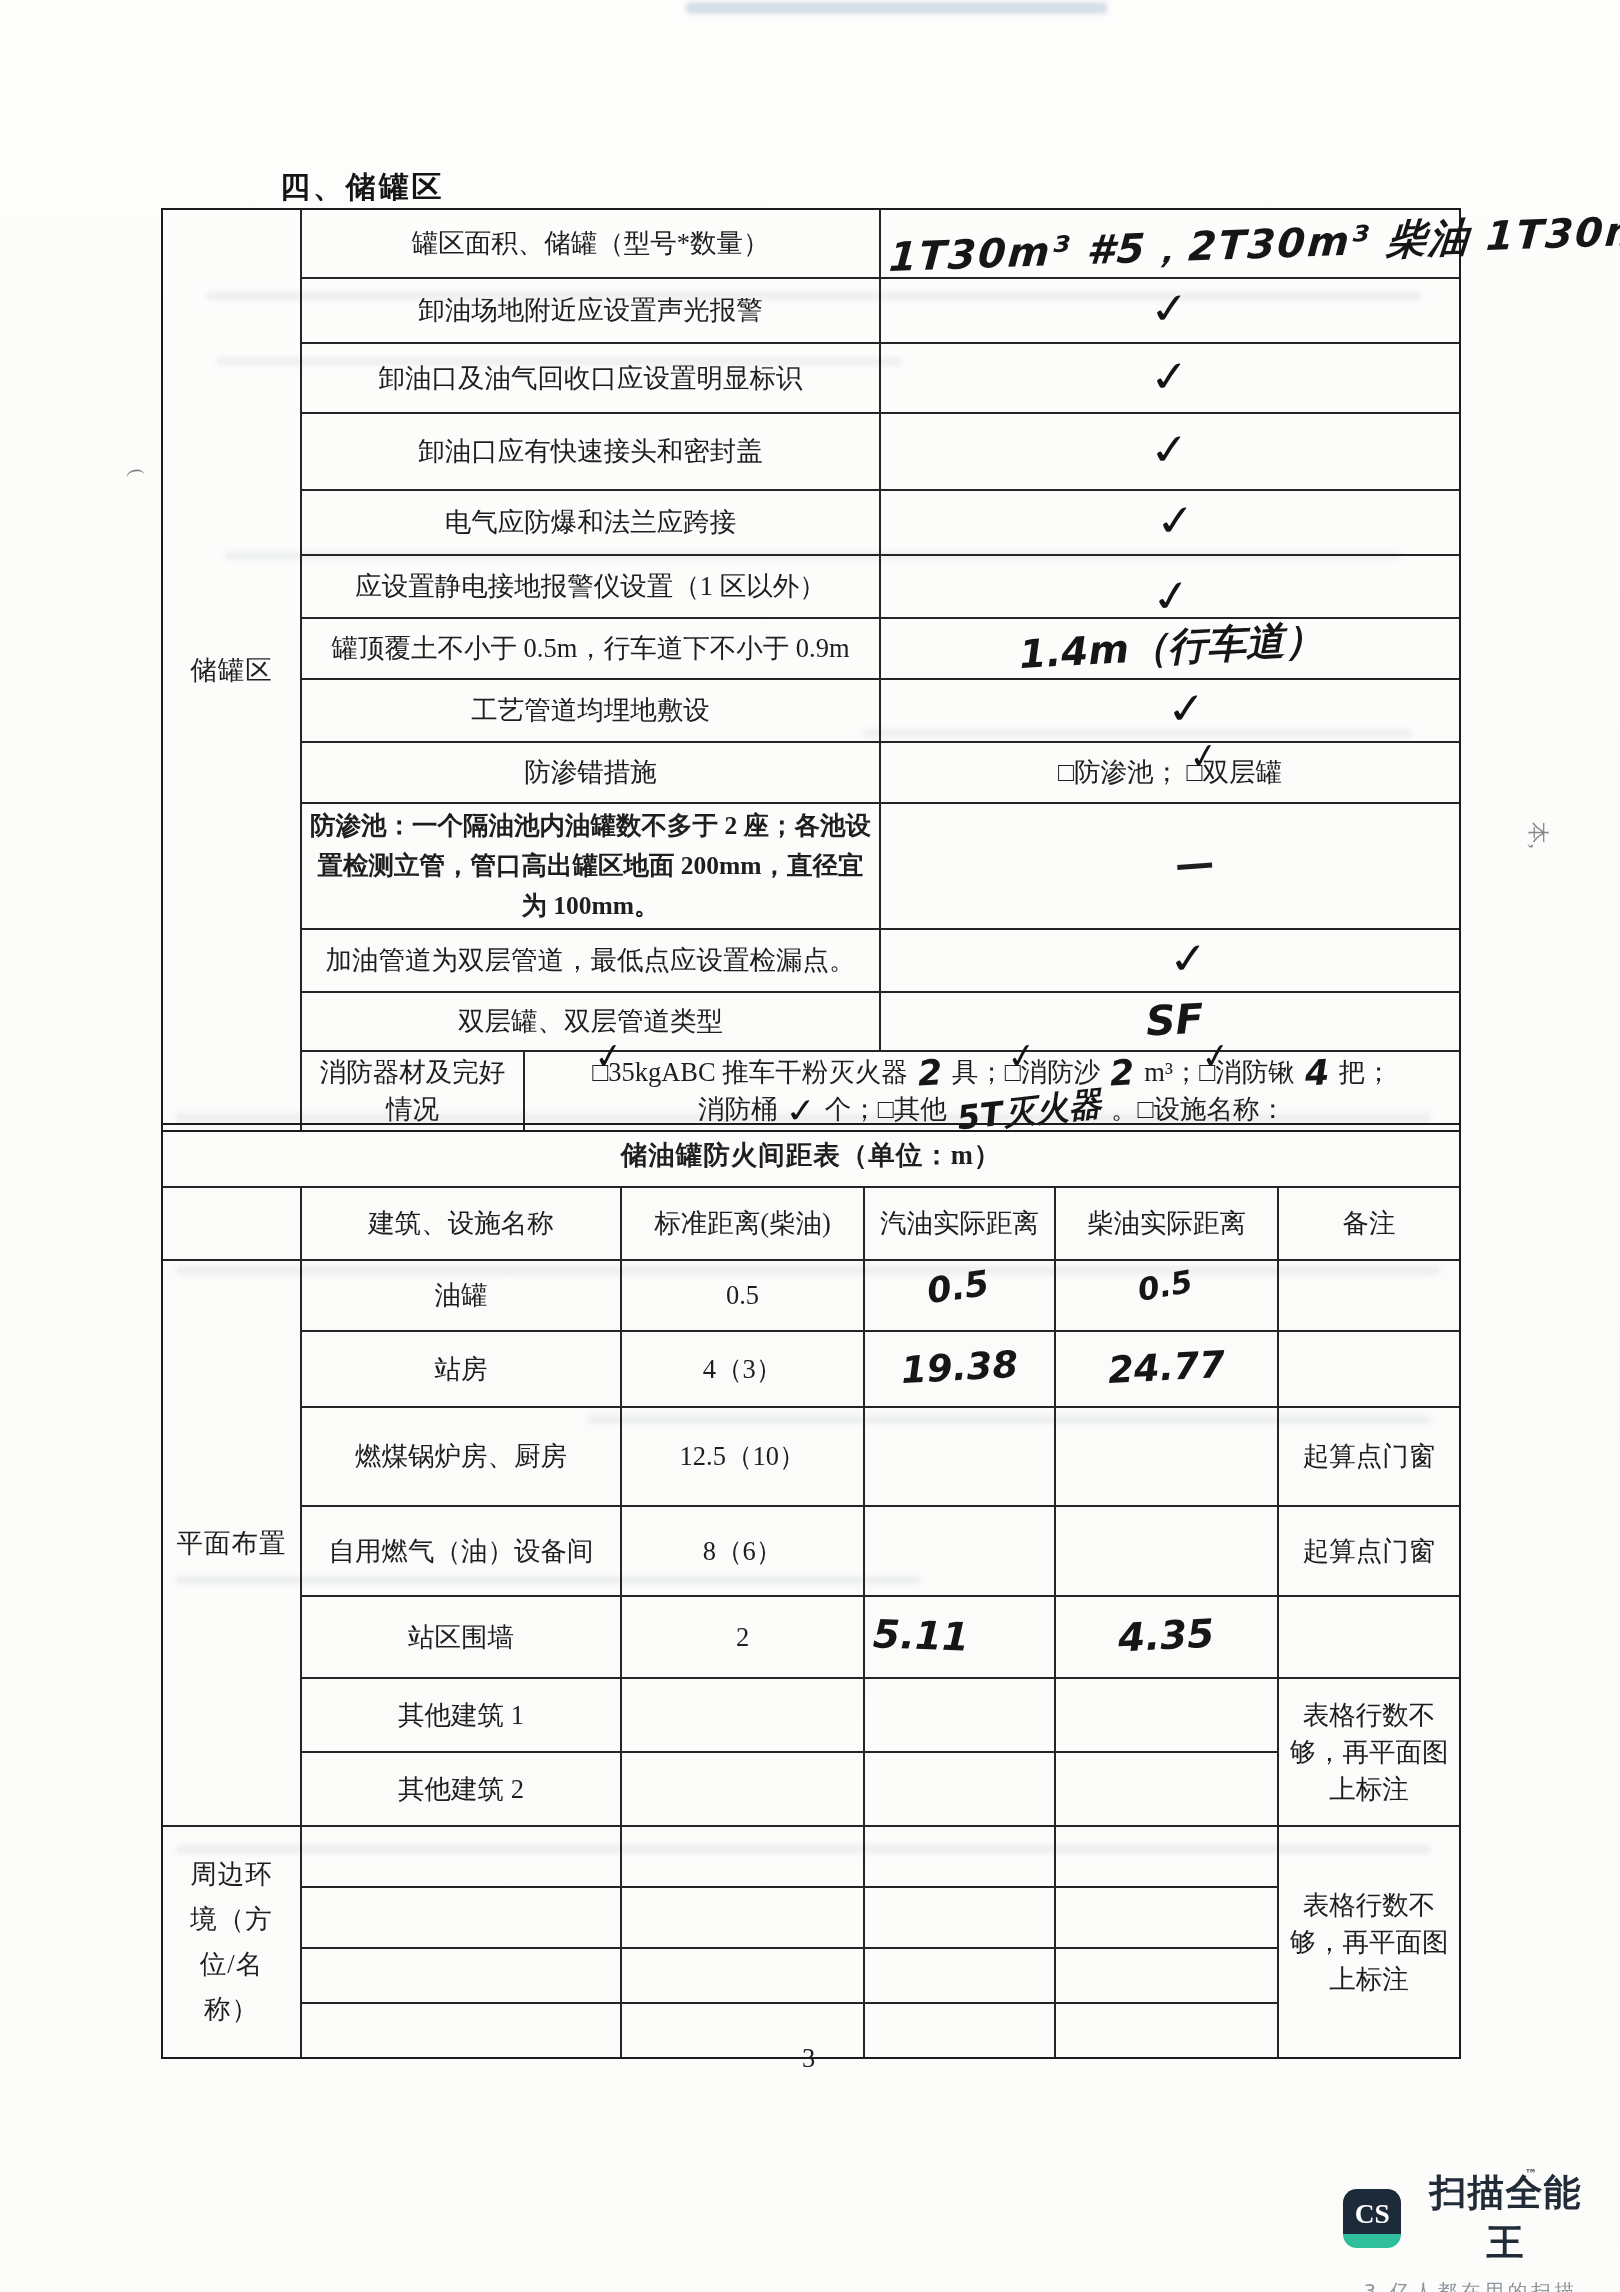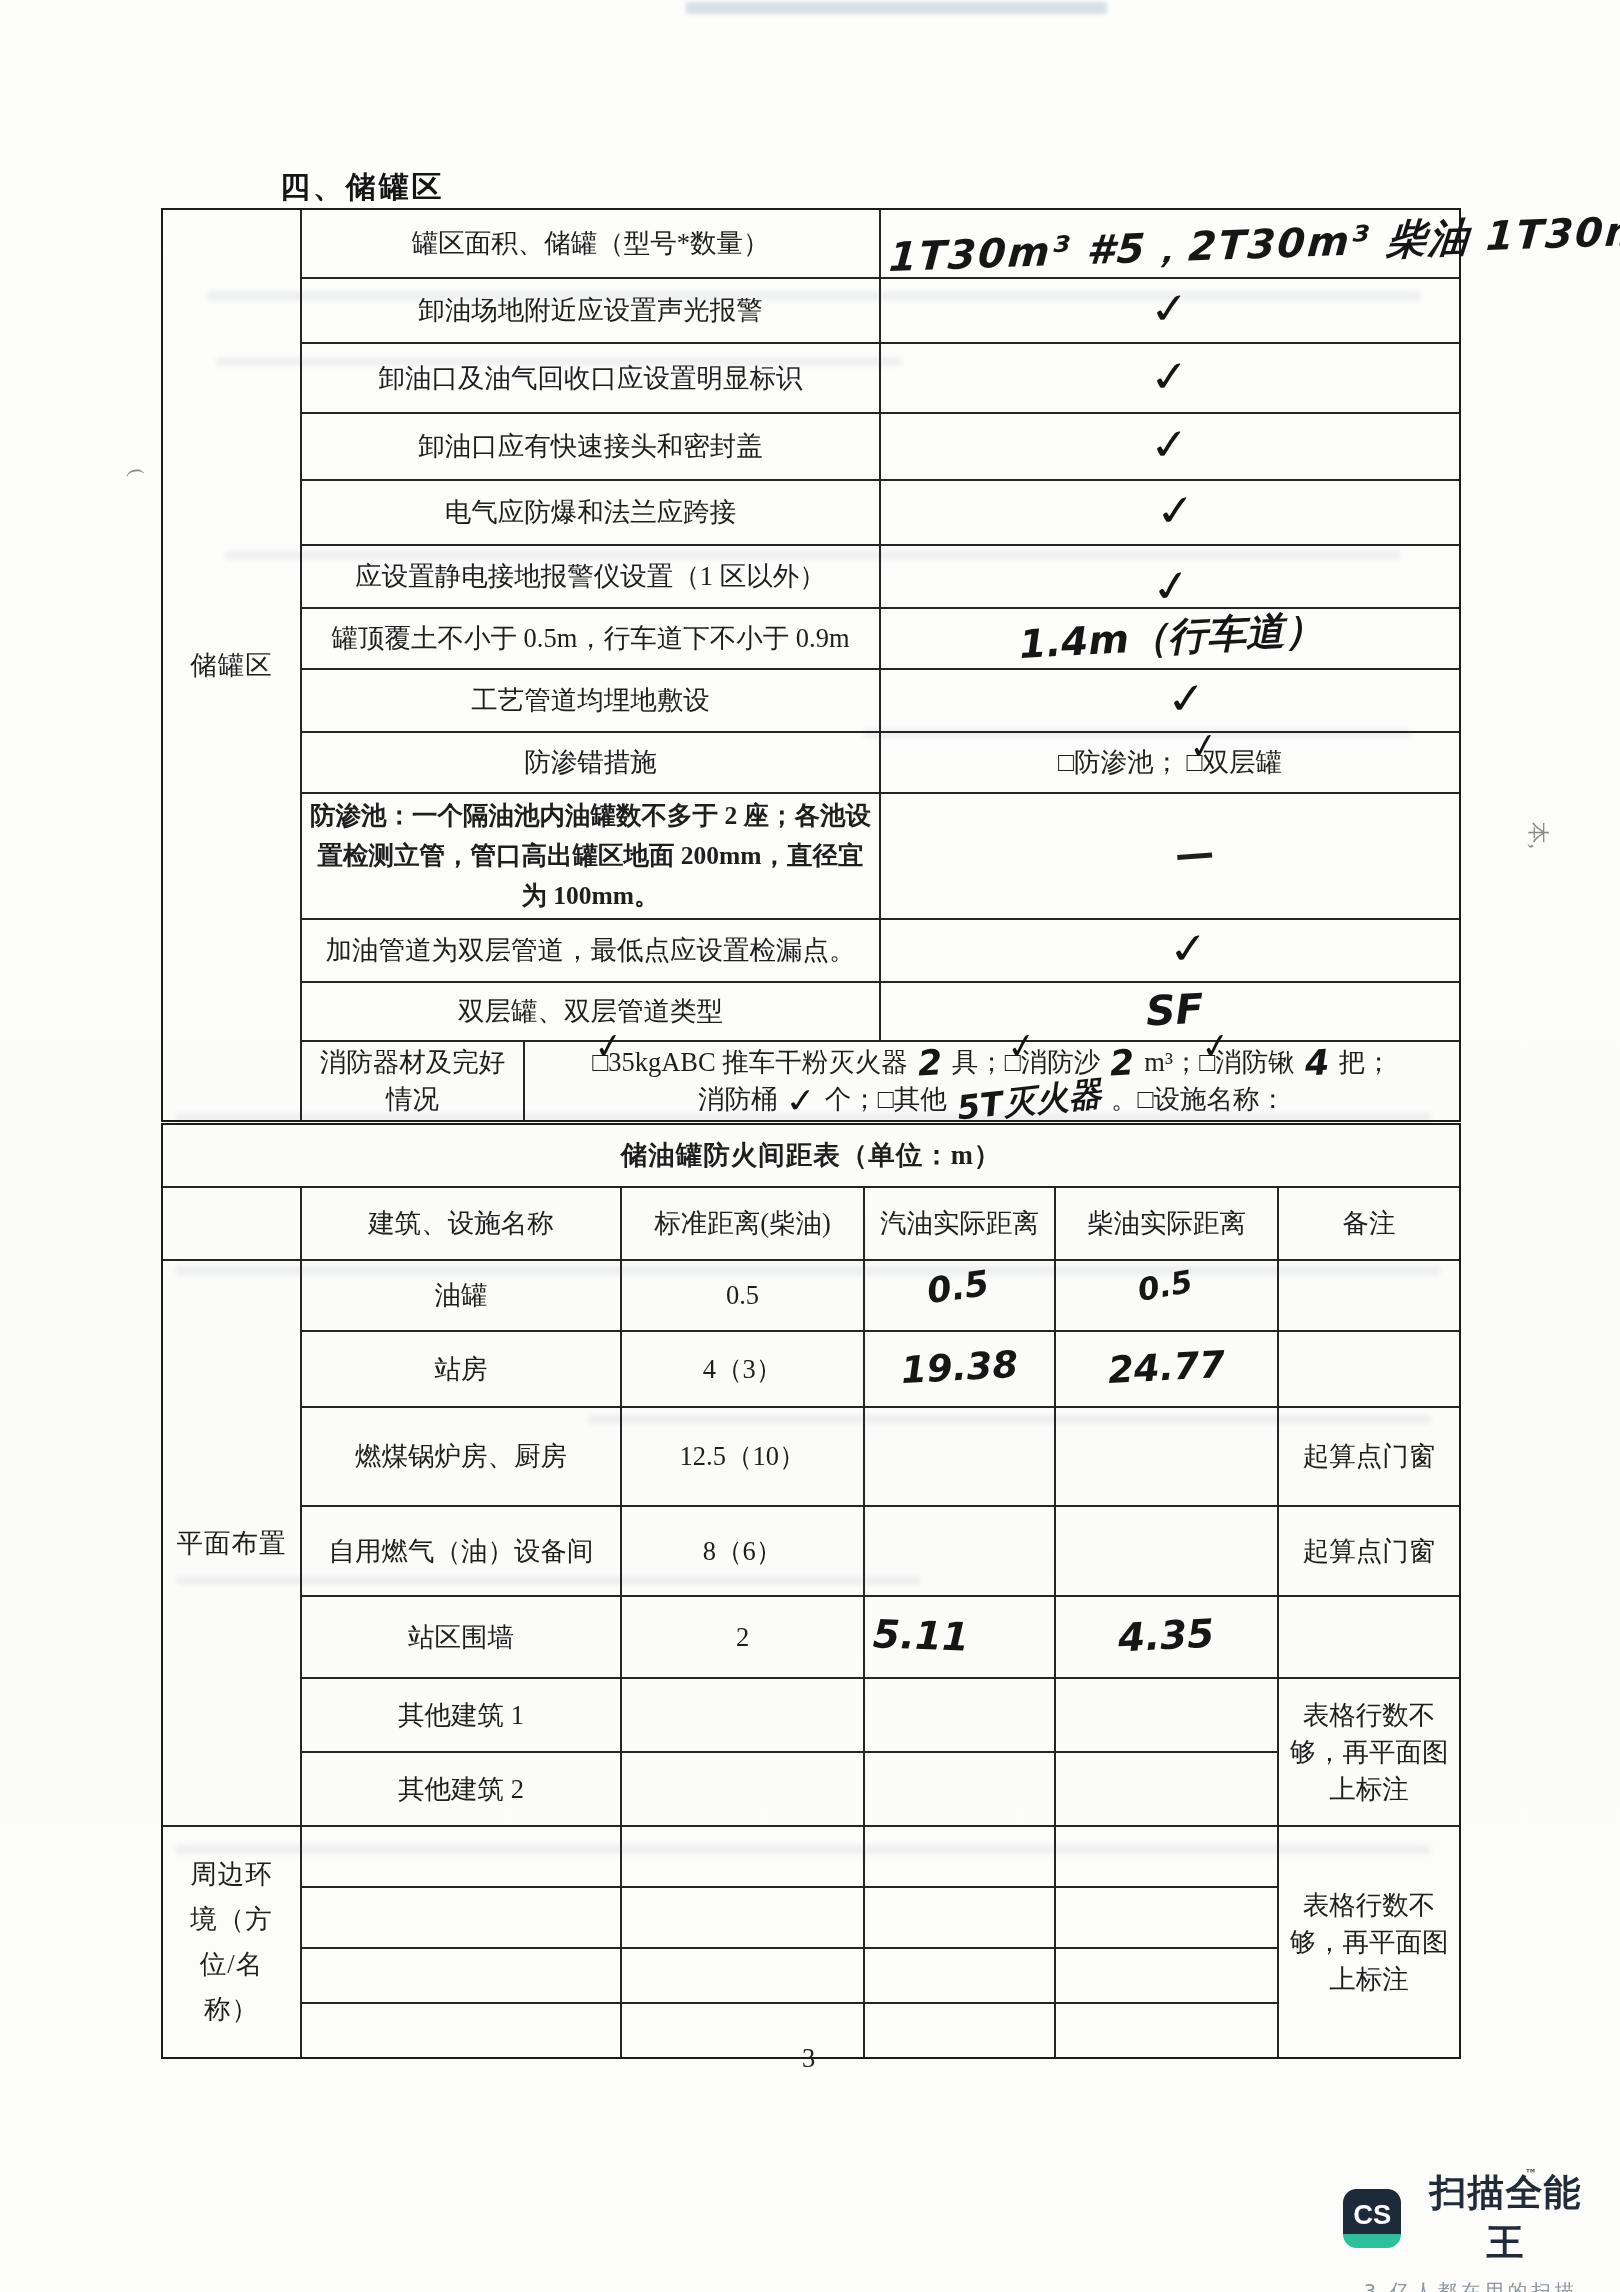--- a/index.html
+++ b/index.html
@@ -65,21 +65,21 @@
   .smudge{position:absolute;background:#aab2ba;filter:blur(2.9px);opacity:.16;border-radius:3.9px;}
   .bleed-top{position:absolute;background:#9fb3c8;filter:blur(2px);opacity:.4;border-radius:2.9px;}
   .edge-mark{position:absolute;color:#3a3a3a;font-size:19.6px;opacity:.6;font-family:"Liberation Serif",serif;}
   .pagenum{position:absolute;left:802px;top:2043px;font-size:26.5px;color:#222;}
   
   .cs-wm{position:absolute;right:21.6px;top:2168px;width:255px;text-align:center;}
   .cs-row{display:flex;align-items:center;justify-content:center;gap:11.8px;}
   .cs-icon{
     width:59px;height:59px;border-radius:13.7px;
     background:linear-gradient(180deg,#1c2a39 0%,#1c2a39 76%,#2fbf9b 76%,#2fbf9b 100%);
-    color:#ffffff;font-family:Liberation Sans, sans-serif;font-weight:bold;font-size:27.4px;
+    color:#ffffff;font-family:Liberation Serif, serif;font-weight:bold;font-size:27.4px;
     display:flex;align-items:center;justify-content:center;line-height:1;
     padding-bottom:5.9px;box-sizing:border-box;
   }
   .cs-name{
     font-family:"DejaVu Sans",sans-serif;font-weight:700;font-size:37px;color:#222c38;letter-spacing:1px;position:relative;
   }
   .cs-tm{font-size:12.7px;color:#555;position:absolute;top:-2px;}
   .cs-tag{margin-top:9.8px;font-family:"DejaVu Sans",sans-serif;font-size:19.6px;color:#8d949c;letter-spacing:3.9px;}
 </style>
 </head>
@@ -122,21 +122,21 @@
     <tr style="height:65px">
       <td colspan="2">卸油场地附近应设置声光报警</td>
       <td class="ansL"><span class="check">✓</span></td>
     </tr>
 
     <tr style="height:70px">
       <td colspan="2">卸油口及油气回收口应设置明显标识</td>
       <td class="ansL"><span class="check">✓</span></td>
     </tr>
 
-    <tr style="height:67px">
+    <tr style="height:77px">
       <td colspan="2">卸油口应有快速接头和密封盖</td>
       <td class="ansL"><span class="check">✓</span></td>
     </tr>
 
     <tr style="height:65px">
       <td colspan="2">电气应防爆和法兰应跨接</td>
       <td class="ansL" style="padding-left:17.6px"><span class="check">✓</span></td>
     </tr>
 
     <tr style="height:63px">

